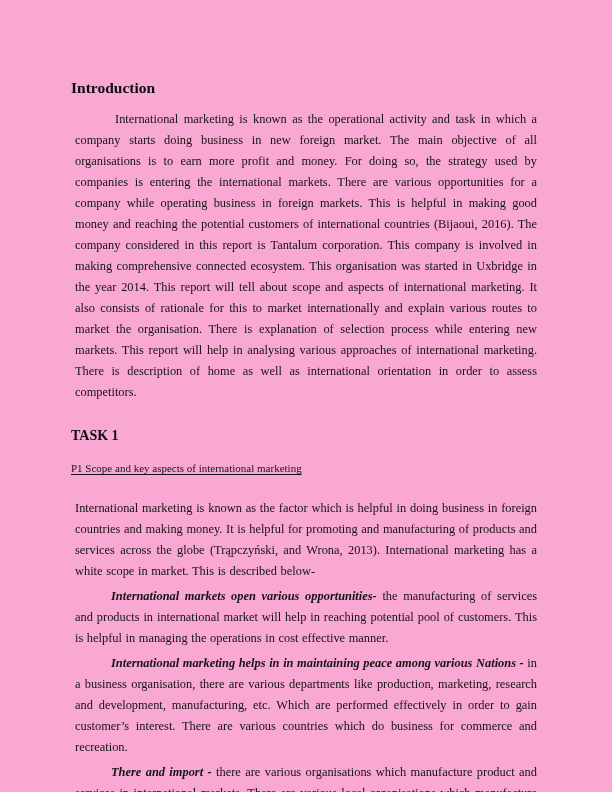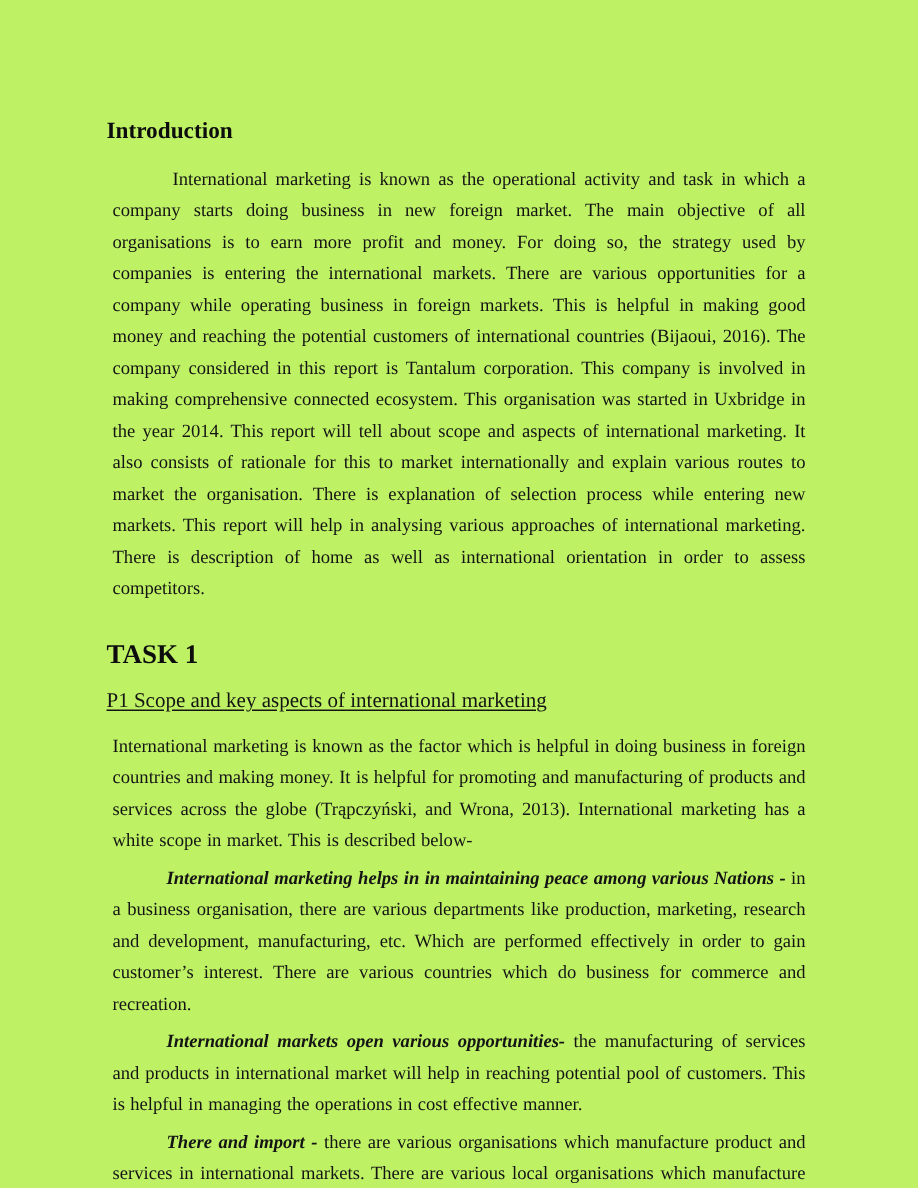--- a/index.html
+++ b/index.html
@@ -6,44 +6,44 @@
     margin: 0;
     padding: 0;
     background: #ffffff;
   }
   .page {
     position: relative;
     width: 612px;
     height: 792px;
     box-sizing: border-box;
     padding: 78px 71px 0 71px;
-    background: #bef264;
+    background: #f9a8d4;
     overflow: hidden;
     font-family: "Liberation Serif", "DejaVu Serif", serif;
     color: #141414;
   }
   .h-main {
     font-size: 15.5px;
     font-weight: bold;
     line-height: 20px;
     margin: 0 0 11px 0;
     color: #0d0d0d;
   }
   .h-task {
-    font-size: 18px;
+    font-size: 14px;
     font-weight: bold;
     line-height: 20px;
     margin: 23px 0 13px 0;
     color: #0d0d0d;
   }
   .h-sub {
-    font-size: 14px;
+    font-size: 11px;
     font-weight: normal;
     line-height: 18px;
-    margin: 0 0 10px 0;
+    margin: 0 0 21px 0;
     text-decoration: underline;
     text-underline-offset: 2px;
   }
   .para {
     font-size: 12.4px;
     line-height: 21px;
     text-align: justify;
     margin: 4px;
     word-spacing: 0.5px;
   }
@@ -63,24 +63,24 @@
 
   <p class="para indent-lg">International marketing is known as the operational activity and task in which a company starts doing business in new foreign market. The main objective of all organisations is to earn more profit and money. For doing so, the strategy used by companies is entering the international markets. There are various opportunities for a company while operating business in foreign markets. This is helpful in making good money and reaching the potential customers of international countries (Bijaoui, 2016). The company considered in this report is Tantalum corporation. This company is involved in making comprehensive connected ecosystem. This organisation was started in Uxbridge in the year 2014. This report will tell about scope and aspects of international marketing. It also consists of rationale for this to market internationally and explain various routes to market the organisation. There is explanation of selection process while entering new markets. This report will help in analysing various approaches of international marketing. There is description of home as well as international orientation in order to assess competitors.</p>
 
   <div class="h-task">TASK 1</div>
 
   <div class="h-sub">P1 Scope and key aspects of international marketing</div>
 
   <p class="para">International marketing is known as the factor which is helpful in doing business in foreign countries and making money. It is helpful for promoting and manufacturing of products and services across the globe (Trąpczyński, and Wrona, 2013). International marketing has a white scope in market. This is described below-</p>
 
   <p class="para indent">
-    <span class="lead">International marketing helps in in maintaining peace among various Nations - </span><span>in a business organisation, there are various departments like production, marketing, research and development, manufacturing, etc. Which are performed effectively in order to gain customer’s interest. There are various countries which do business for commerce and recreation.</span>
+    <span class="lead">International markets open various opportunities- </span><span>the manufacturing of services and products in international market will help in reaching potential pool of customers. This is helpful in managing the operations in cost effective manner.</span>
   </p>
 
   <p class="para indent">
-    <span class="lead">International markets open various opportunities- </span><span>the manufacturing of services and products in international market will help in reaching potential pool of customers. This is helpful in managing the operations in cost effective manner.</span>
+    <span class="lead">International marketing helps in in maintaining peace among various Nations - </span><span>in a business organisation, there are various departments like production, marketing, research and development, manufacturing, etc. Which are performed effectively in order to gain customer’s interest. There are various countries which do business for commerce and recreation.</span>
   </p>
 
   <p class="para indent">
     <span class="lead">There and import - </span><span>there are various organisations which manufacture product and services in international markets. There are various local organisations which manufacture their</span>
   </p>
 
 </div>
 
 </body></html>

